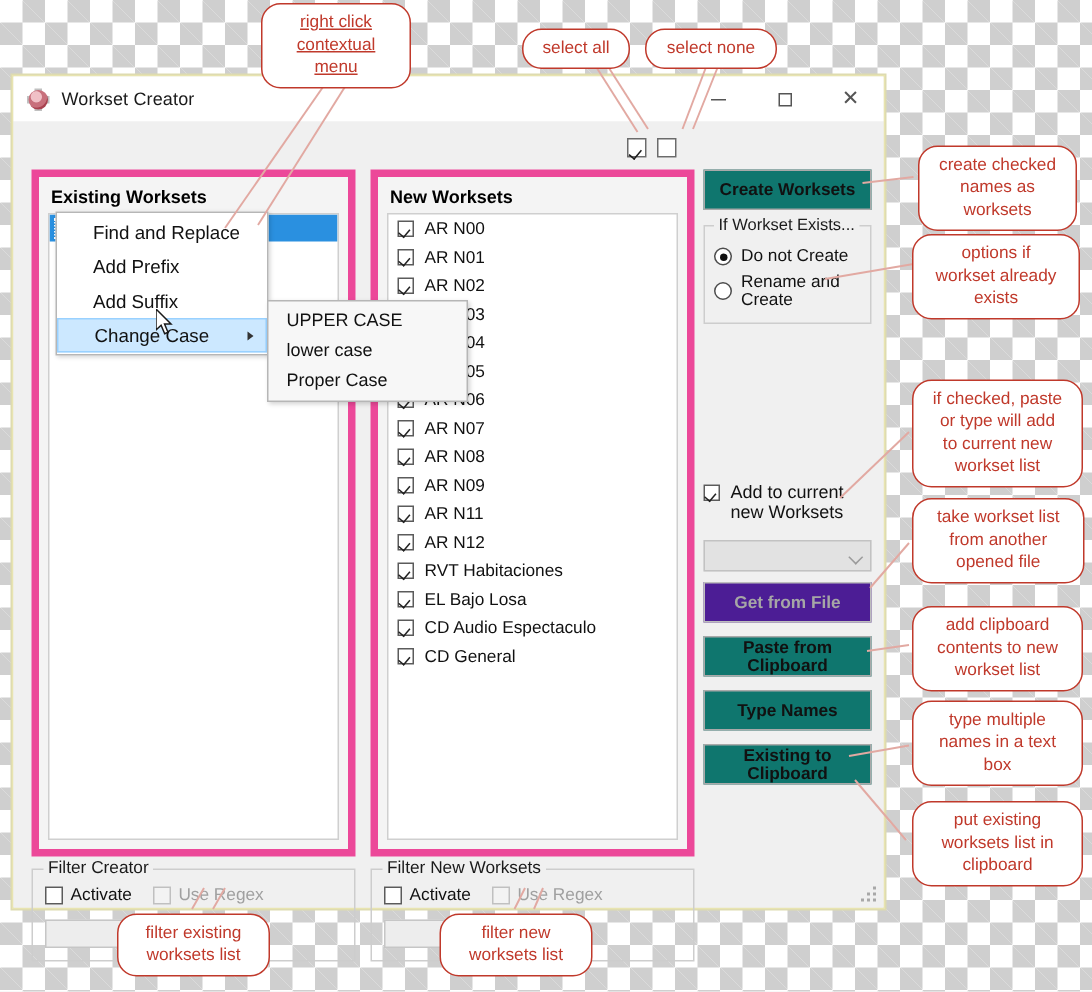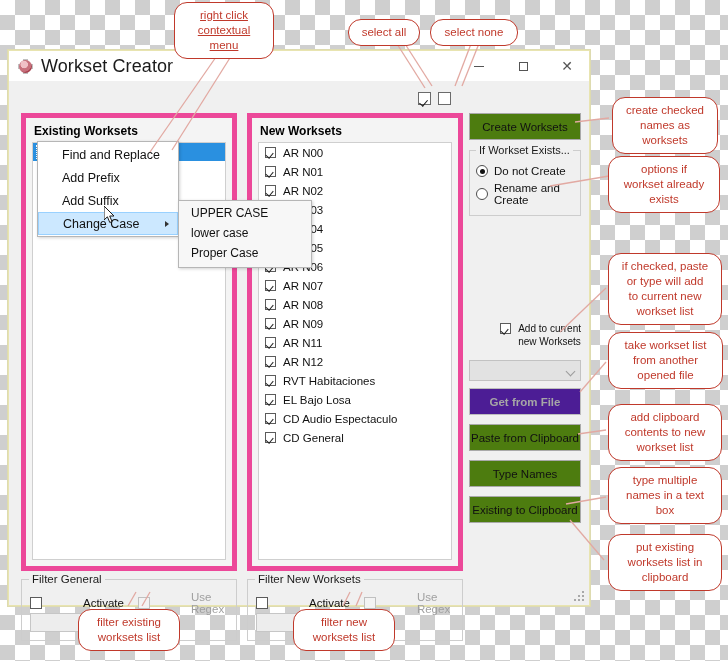--- a/index.html
+++ b/index.html
@@ -26,21 +26,21 @@
     display:flex; align-items:center;
   }
   #app-icon {
     width:15px;height:15px;margin-left:9px;margin-right:8px;position:relative;
     flex:0 0 auto;
   }
   #app-icon .g1{position:absolute;left:1px;top:1px;width:13px;height:13px;border-radius:50%;
     background:radial-gradient(circle at 40% 35%, #f0c0c6 0 30%, #c8707c 35% 60%, #a8424f 65% 100%);}
   #app-icon .g2{position:absolute;left:5px;top:0px;width:5px;height:15px;background:#8d8d8d;opacity:.55;}
   #app-icon .g3{position:absolute;left:0px;top:5px;width:15px;height:5px;background:#8d8d8d;opacity:.55;}
-  #win-title { font-size:18px; color:#1a1a1a; letter-spacing:.1px; }
+  #win-title { font-size:12px; color:#1a1a1a; letter-spacing:.1px; }
   .win-btns { position:absolute; right:0; top:0; height:30px; display:flex; }
   .win-btn { width:44px;height:30px;display:flex;align-items:center;justify-content:center;
     color:#333;font-size:13px;line-height:1; }
   .win-btn .min { width:10px;height:1px;background:#555;display:block; }
   .win-btn .max { width:9px;height:9px;border:1.3px solid #555;display:block; }
   .win-btn .cls { font-size:14px; color:#555; font-family:"DejaVu Sans", sans-serif; }
 
   #client { position:absolute; left:0; top:30px; right:0; bottom:0; background:#f0f0f0; }
 
   
@@ -71,61 +71,61 @@
 
   .chkrow { height:19px; display:flex; align-items:center; padding-left:6px; font-size:11.5px; color:#111; }
   .cb { width:11px;height:11px;border:1px solid #5b5b5b;background:#fff;position:relative;
         margin-right:7px; flex:0 0 auto; }
   .cb.on::after{content:"";position:absolute;left:1px;top:3px;width:4px;height:6px;
     border-right:1.5px solid #222;border-bottom:1.5px solid #222;transform:rotate(40deg);}
 
   
   #right-col { position:absolute; left:460px; top:32px; width:112px; }
   .btn {
-    width:112px;height:27px;background:#4d7c0f;border:1px solid #a9a9a9;
-    font-family:"Liberation Sans", sans-serif;font-size:11.5px;font-weight:normal;color:#111;
+    width:112px;height:27px;background:#0f766e;border:1px solid #a9a9a9;
+    font-family:"Liberation Sans", sans-serif;font-size:11.5px;font-weight:bold;color:#111;
     display:flex;align-items:center;justify-content:center; text-align:center;
   }
   .btn.disabled { color:#a6a6a6; background:#4c1d95; border-color:#bdbdbd; font-weight:bold; }
   .groupbox {
     border:1px solid #cdcdcd; margin-top:10px; padding:12px 6px 9px 6px; position:relative;
     background:transparent;
   }
   .groupbox > .gb-label {
     position:absolute; left:6px; top:-7px; background:#f0f0f0; padding:0 3px;
     font-size:11px; color:#1a1a1a;
   }
   .radiorow { display:flex; align-items:center; font-size:11.5px; color:#111; margin:2px 0 5px 0; }
   .radio { width:12px;height:12px;border:1.2px solid #4d4d4d;border-radius:50%;background:#fff;
     margin-right:6px;position:relative;flex:0 0 auto; }
   .radio.on::after{content:"";position:absolute;left:2.5px;top:2.5px;width:5px;height:5px;
     border-radius:50%;background:#111;}
 
-  .addrow { display:flex; align-items:flex-start; font-size:10px; color:#111; margin-top:0;justify-content:flex-end; }
+  .addrow { display:flex; align-items:flex-start; font-size:12px; color:#111; margin-top:0; }
   .addrow .cb { margin-top:1px; }
   .combo {
     width:112px;height:21px;background:#e2e2e2;border:1px solid #c2c2c2;position:relative;
   }
   .combo .arrow {
     position:absolute;right:6px;top:7px;width:7px;height:7px;
     border-right:1.4px solid #9b9b9b;border-bottom:1.4px solid #9b9b9b;transform:rotate(45deg);
   }
 
   
   .filterbox {
     position:absolute; border:1px solid #cdcdcd; height:62px;
   }
   #filter-existing { left:12px; top:498px; width:216px; }
   #filter-new      { left:238px; top:498px; width:216px; }
   .filterbox .gb-label {
     position:absolute; left:7px; top:-7px; background:#f0f0f0; padding:0 3px;
     font-size:11.5px; color:#1a1a1a;
   }
   .fchecks { position:absolute; left:8px; top:11px; display:flex; gap:14px; }
-  .fchk { display:flex; align-items:center; font-size:11.5px; color:#111;gap:36px; }
+  .fchk { display:flex; align-items:center; font-size:11.5px; color:#111; }
   .fchk.dim { color:#a0a0a0; }
   .fchk.dim .cb { border-color:#c0c0c0; background:#f3f3f3; }
   .fchk .cb { width:12px;height:12px; margin-right:5px; }
   .ftext {
     position:absolute; left:8px; top:33px; width:88px; height:19px;
     background:#ededed; border:1px solid #c6c6c6;
   }
 
   
   #grip { position:absolute; right:4px; bottom:3px; width:11px;height:11px; }
@@ -313,21 +313,21 @@
       <div class="btn disabled" style="margin-top:7px;">Get from File</div>
 
       <div class="btn" style="margin-top:9px;">Paste from Clipboard</div>
 
       <div class="btn" style="margin-top:9px;">Type Names</div>
 
       <div class="btn" style="margin-top:9px;">Existing to Clipboard</div>
     </div>
 
     <div class="filterbox" id="filter-existing">
-      <span class="gb-label">Filter General</span>
+      <span class="gb-label">Filter Creator</span>
       <div class="fchecks">
         <div class="fchk">
           <span class="cb"></span>
           <span>Activate</span>
         </div>
         <div class="fchk dim">
           <span class="cb"></span>
           <span>Use Regex</span>
         </div>
       </div>

